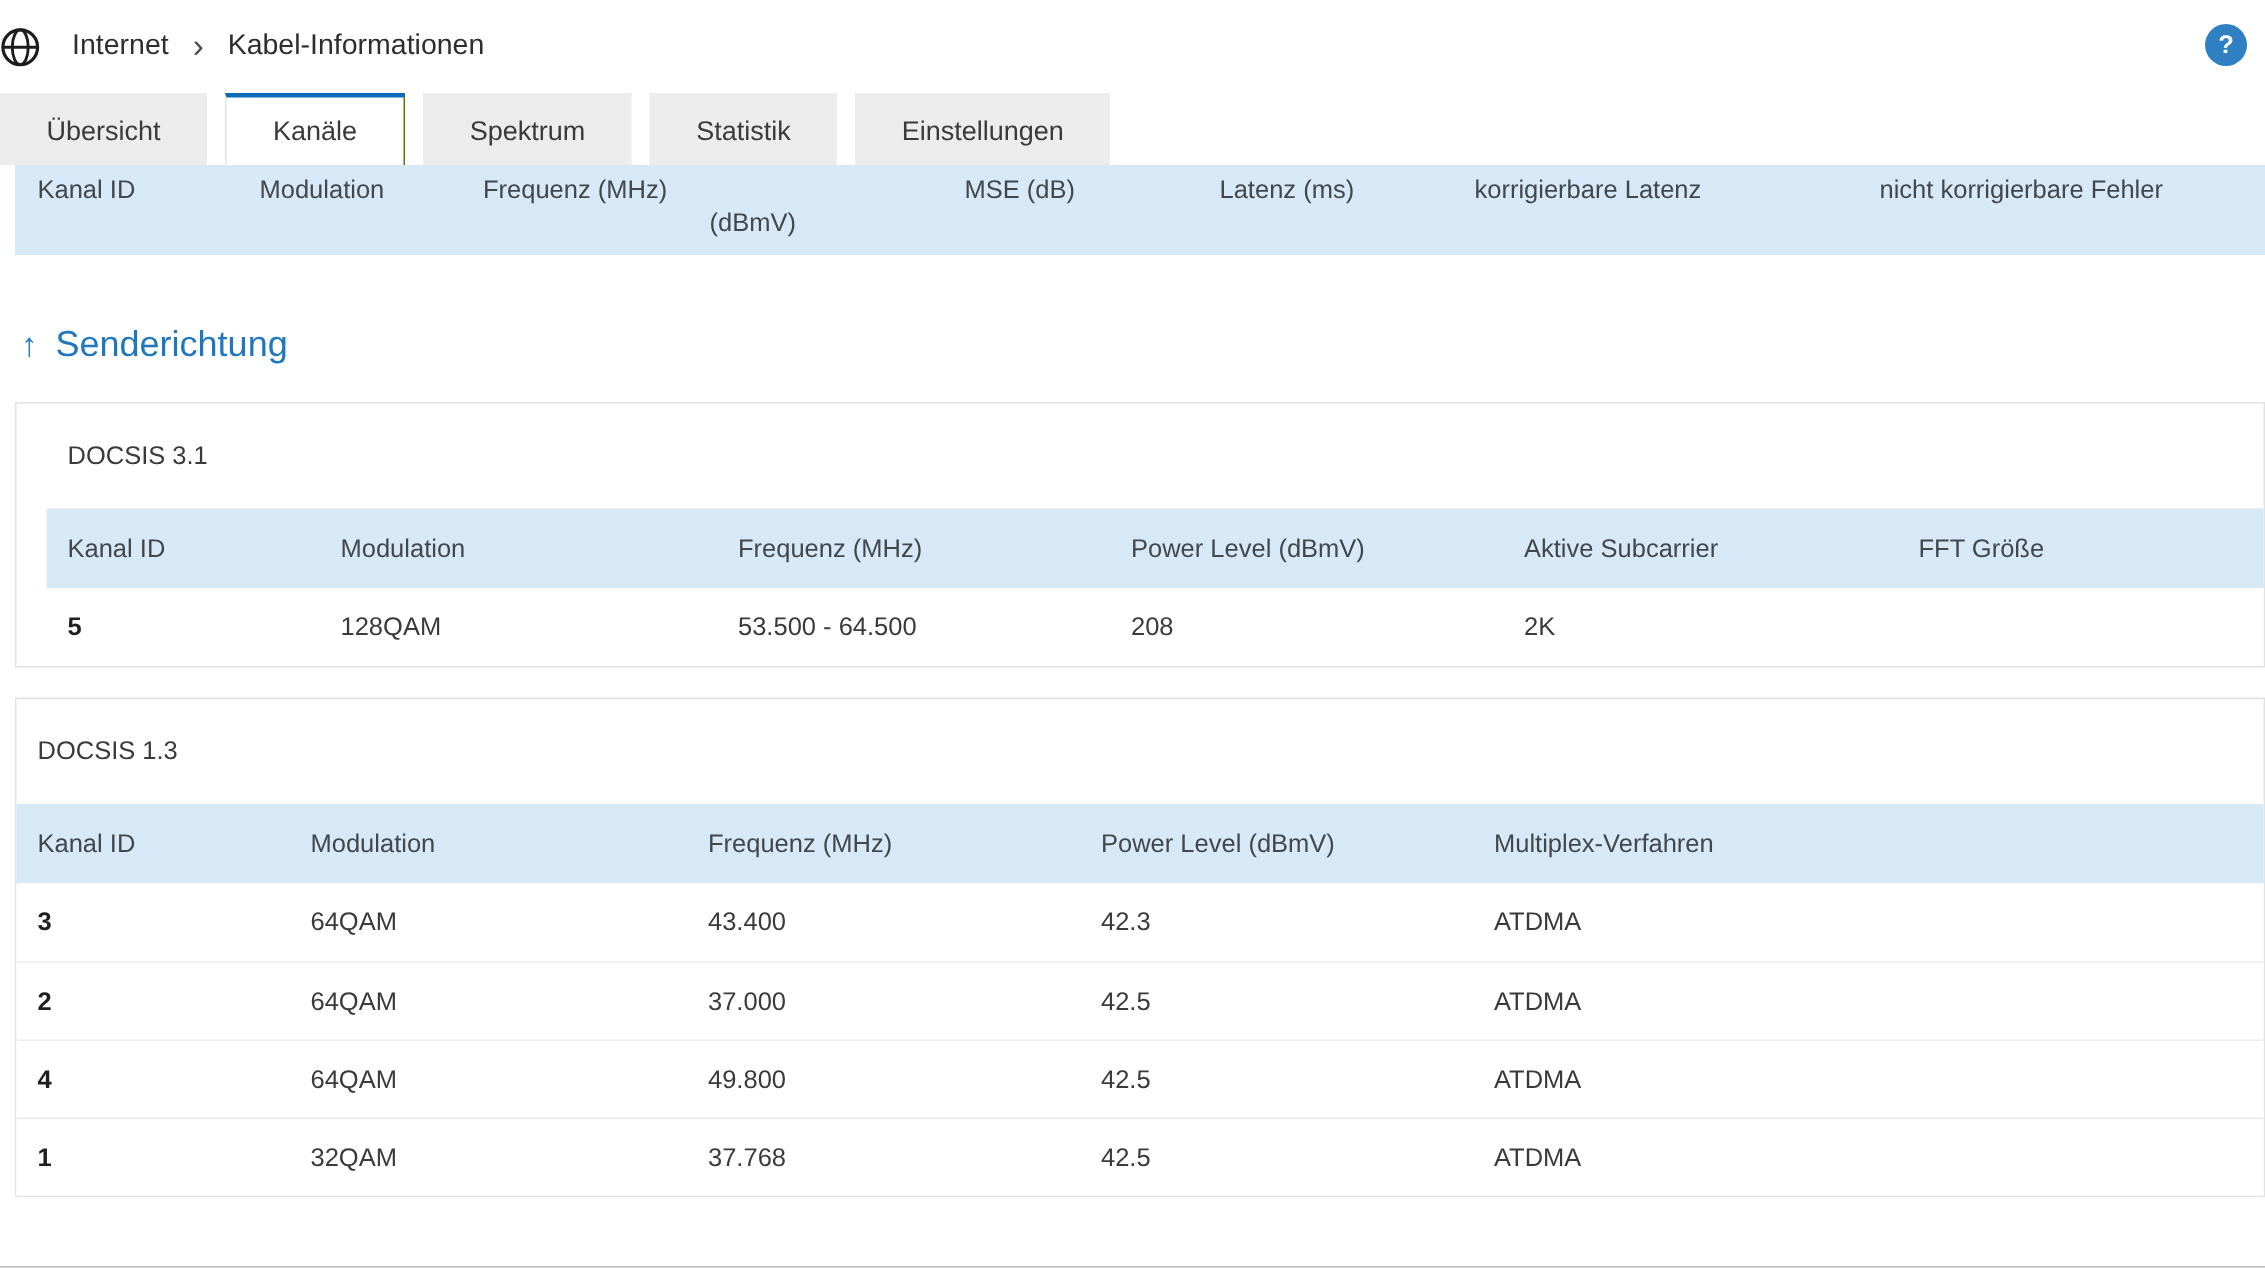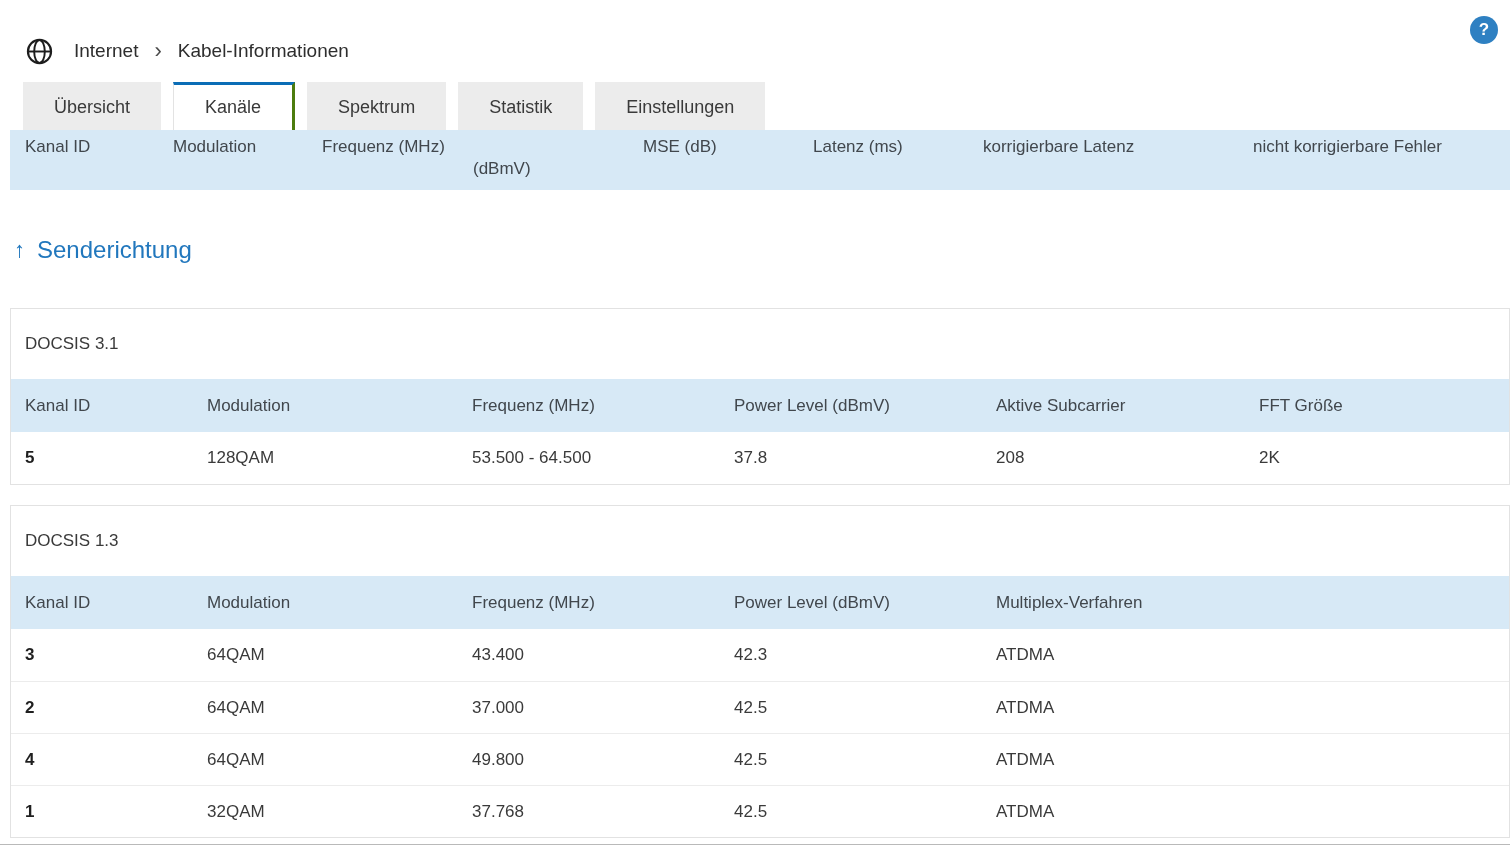--- a/index.html
+++ b/index.html
@@ -1,48 +1,48 @@
 <!DOCTYPE html>
 <html lang="de"><head>
 <meta charset="utf-8">
 <style>
   * { margin:0; padding:0; box-sizing:border-box; }
   body { background:#fff; font-family:"Liberation Sans", sans-serif; }
   .page { position:relative; width:1510px; height:846px; overflow:hidden; background:#fff; }
 
   
-  .topbar { height:62px; display:flex; align-items:center; padding-left:26px;margin-top:20px; }
+  .topbar { height:62px; display:flex; align-items:center; padding-left:0; }
   .globe { width:27px; height:27px; margin-right:21px; flex:0 0 auto; }
   .crumb { font-size:19px; color:#2e2e2e; }
   .crumb-sep { font-size:22px; color:#4a4a4a; margin:0 16px; line-height:1; }
   .help-btn { position:absolute; top:16px; right:12px; width:28px; height:28px; border-radius:50%;
               background:#2e80c2; color:#fff; font-size:17px; font-weight:bold;
               display:flex; align-items:center; justify-content:center; cursor:pointer; }
 
   
-  .tabs { display:flex; gap:12px; padding-left:23px; height:48px; align-items:stretch; }
+  .tabs { display:flex; gap:12px; padding-left:0; height:48px; align-items:stretch; }
   .tab { background:#ececec; border-top:3px solid transparent; display:flex; align-items:center;
          padding:0 31px; font-size:18px; color:#3a3a3a; cursor:pointer; white-space:nowrap; }
   .tab.active { background:#fff; border-top:3px solid #0b6db6; border-left:1px solid #e3e3e3;
-                border-right:3px solid #4d7c0f; }
+                border-right:1px solid #4d7c0f; }
 
   
   .partial-head { margin-left:10px; height:60px; background:#d7e9f6;
                   display:grid; grid-template-columns:148px 149px 151px 170px 170px 170px 270px 1fr;
                   padding:6px 0 0 15px; font-size:17px; color:#41474d; }
   .partial-head span { display:block; line-height:22px; min-height:22px; }
 
   
   .section-heading { margin:46px 0 0 14px; font-size:24px; color:#2177bd; display:flex;
                      align-items:center; gap:12px; cursor:pointer; font-weight:500; }
   .section-heading .arrow { font-size:22px; }
 
   
   .card { margin-left:10px; border:1px solid #e2e2e2; background:#fff; }
-  .card-1 { margin-top:44px; }
+  .card-1 { margin-top:24px;padding-left:20px; }
   .card-2 { margin-top:20px; }
   .card-title { height:70px; display:flex; align-items:center; padding-left:14px;
                 font-size:17px; color:#3a3a3a; }
   .grid-head { height:53px; background:#d7e9f6; display:grid; align-items:center;
                padding-left:14px; font-size:17px; color:#41474d; }
   .grid-row  { height:52px; display:grid; align-items:center; padding-left:14px;
                font-size:17px; color:#3a3a3a; background:#fff; }
   .grid-row + .grid-row { border-top:1px solid #ececec; }
   .g6 { grid-template-columns:182px 265px 262px 262px 263px 1fr; }
   .g5 { grid-template-columns:182px 265px 262px 262px 1fr; }
@@ -125,21 +125,20 @@
       <span>Modulation</span>
       <span>Frequenz (MHz)</span>
       <span>Power Level (dBmV)</span>
       <span>Aktive Subcarrier</span>
       <span>FFT Größe</span>
     </div>
     <div class="grid-row g6">
       <span class="cell-id">5</span>
       <span>128QAM</span>
       <span>53.500 - 64.500</span>
-      <span>37.8</span>
       <span>208</span>
       <span>2K</span>
     </div>
   </div>
 
   <div class="card card-2">
     <div class="card-title">DOCSIS 1.3</div>
     <div class="grid-head g5">
       <span>Kanal ID</span>
       <span>Modulation</span>

